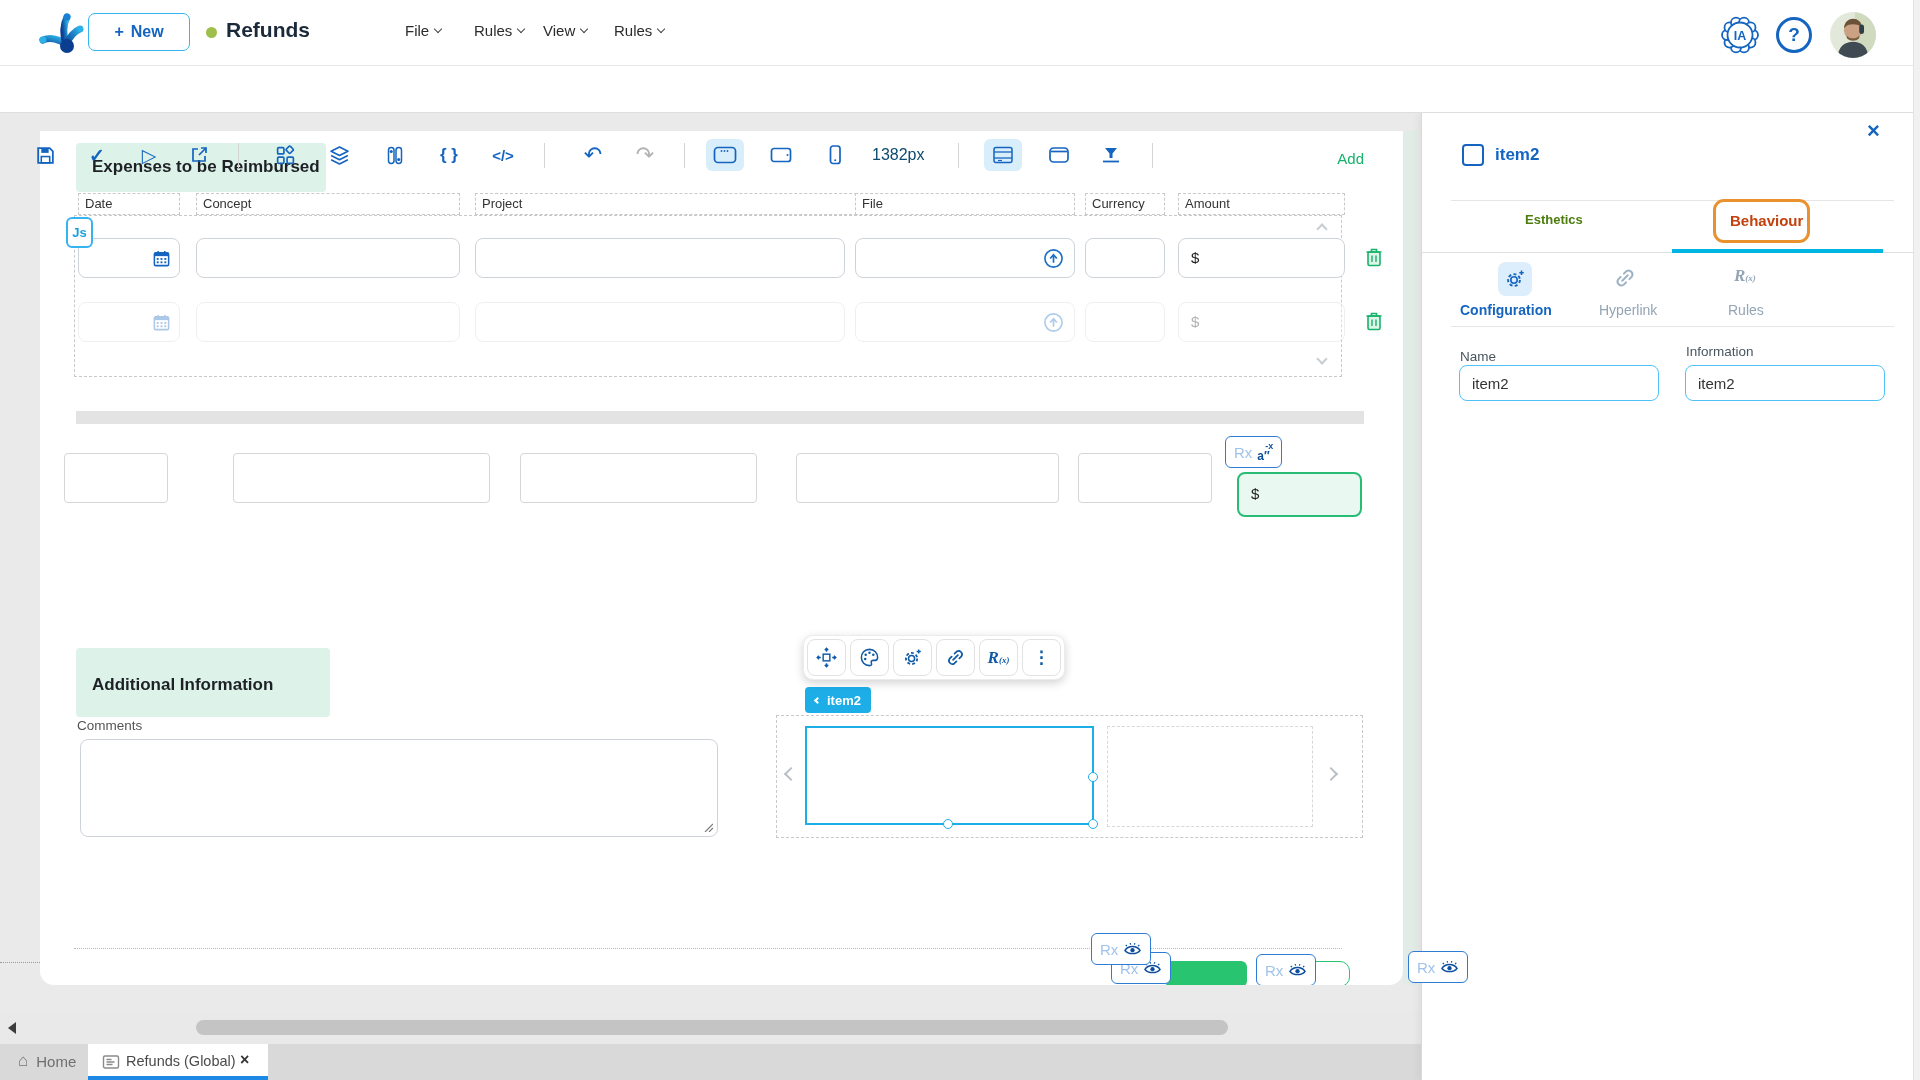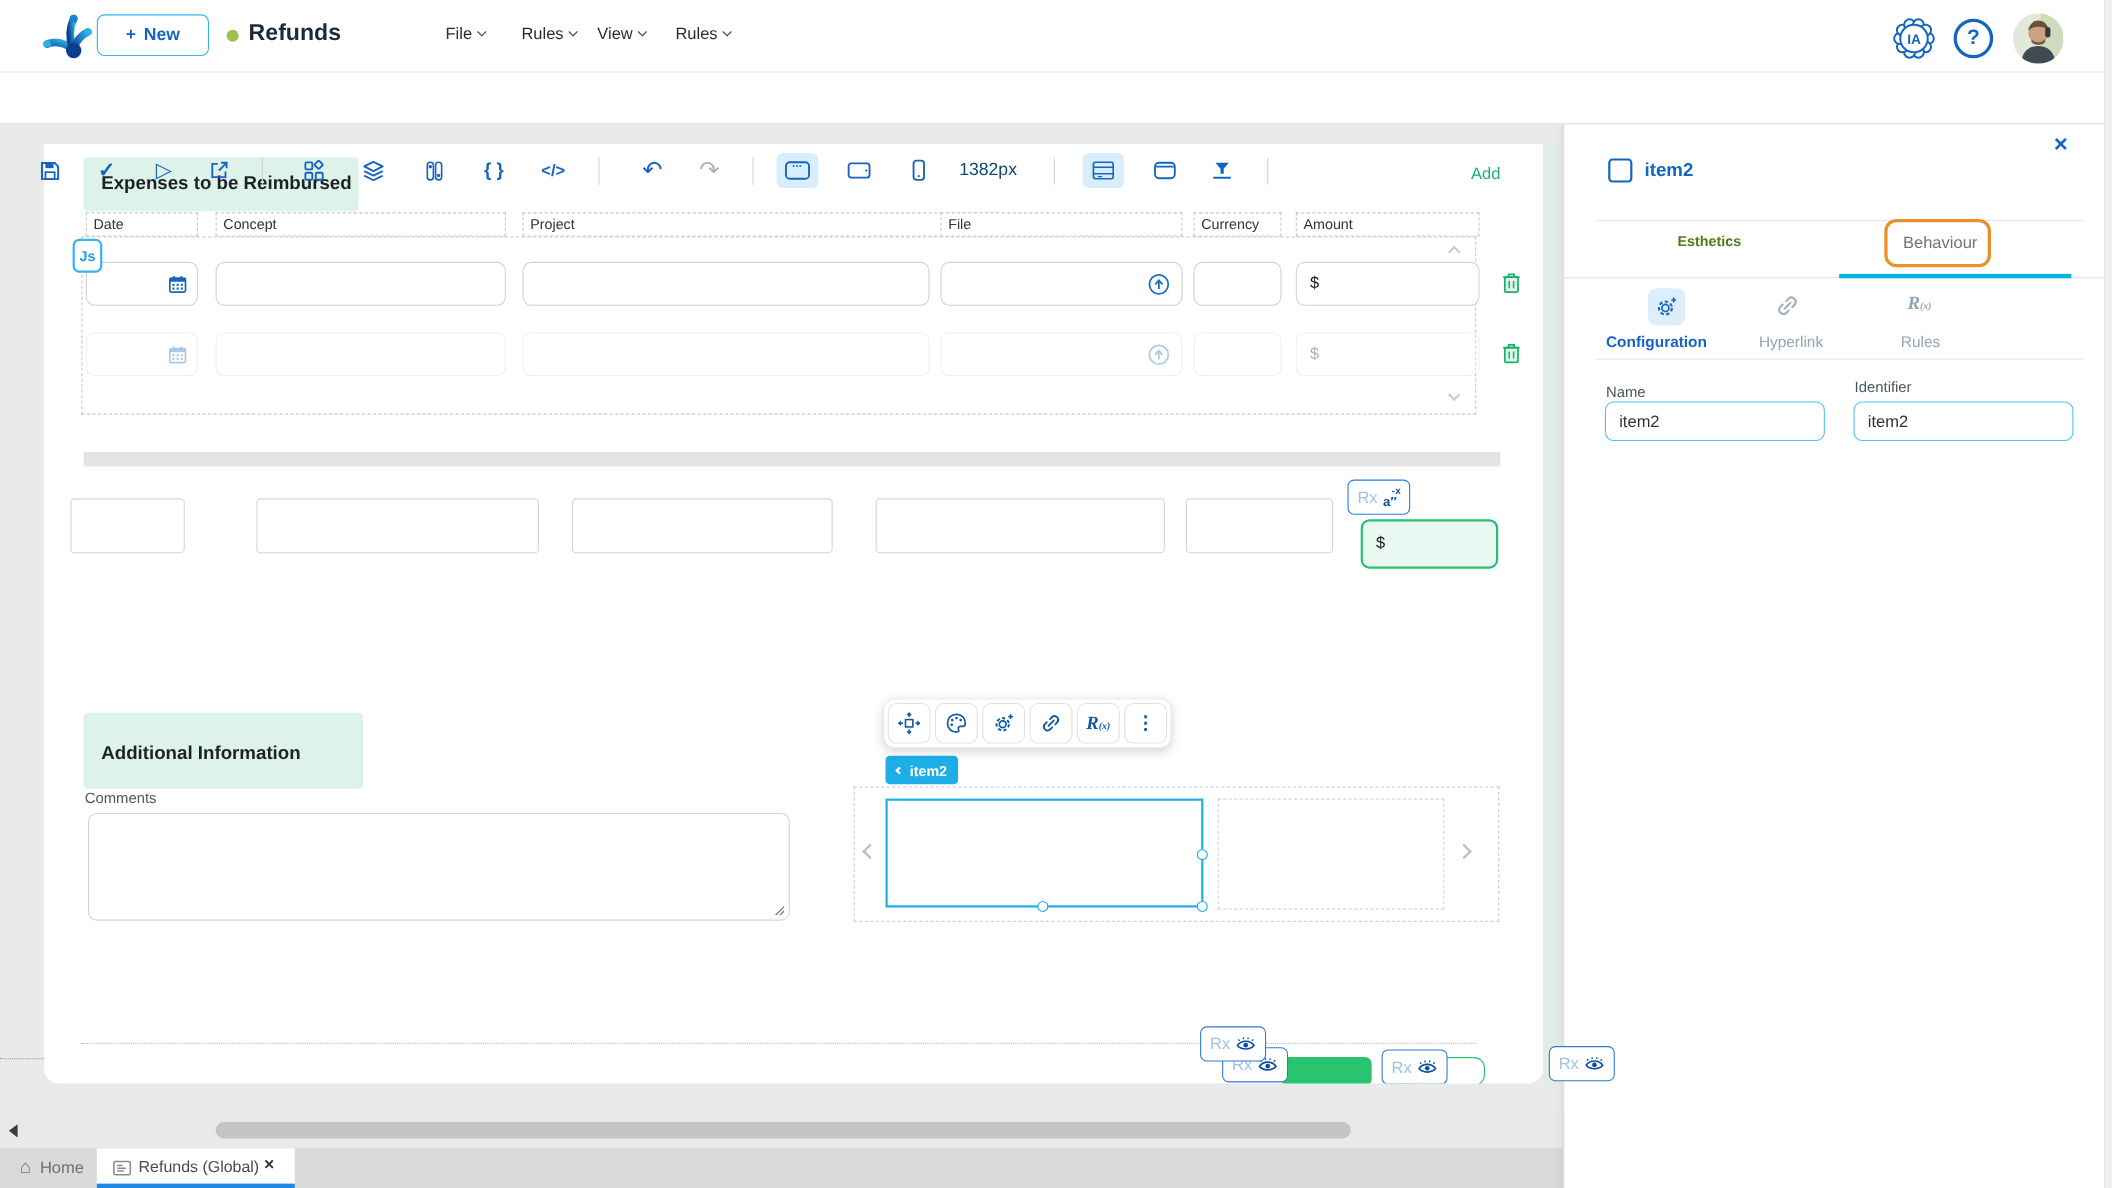--- a/index.html
+++ b/index.html
@@ -492,21 +492,21 @@
 <div class="abs panel">
   <span class="abs" style="left:445px;top:5px;font-size:22px;font-weight:700;color:#1565c0;cursor:pointer">×</span>
 
   <div class="abs" style="left:40px;top:31px;width:22px;height:22px;border:2.2px solid #1565c0;border-radius:4px;background:#fff;cursor:pointer"></div>
   <div class="abs" style="left:73px;top:32px;font-size:17px;font-weight:700;color:#1565c0">item2</div>
 
   <div class="abs" style="left:29px;top:87px;width:443px;border-top:1px solid #e6e6e6"></div>
 
   <div class="abs" style="left:103px;top:99px;font-size:13px;font-weight:700;color:#4d7c0f;cursor:pointer">Esthetics</div>
   <div class="abs" style="left:291px;top:86px;width:97px;height:44px;border:3.5px solid #e8912d;border-radius:11px;z-index:3"></div>
-  <div class="abs" style="left:308px;top:99px;font-size:15px;font-weight:400;color:#737373;cursor:pointer">Behaviour</div>
+  <div class="abs" style="left:308px;top:99px;font-size:15px;font-weight:700;color:#c2410c;cursor:pointer">Behaviour</div>
   <div class="abs" style="left:0;top:139px;width:499px;border-top:1px solid #dfdfdf"></div>
   <div class="abs" style="left:250px;top:136px;width:211px;height:4px;background:#00b5e2"></div>
 
   <div class="abs" style="left:76px;top:149px;width:34px;height:34px;background:#dcedfb;border-radius:8px;cursor:pointer">
     <svg width="22" height="22" viewBox="0 0 22 22" fill="none" stroke="#1565c0" style="margin:6px 0 0 6px">
       <circle cx="10" cy="12" r="3.2" stroke-width="1.6"></circle>
         <circle cx="10" cy="12" r="5.9" stroke-width="1.9" stroke-dasharray="3 2.3"></circle>
         <path d="M17.5 2.5 v4.4 M15.3 4.7 h4.4" stroke-width="1.5"></path>
     </svg>
   </div>
@@ -523,21 +523,21 @@
 
   <div class="abs rxserif" style="left:312px;top:153px;font-size:17px;color:#93a5b5;cursor:pointer">
     <span>R</span><span class="s">(x)</span>
   </div>
   <div class="abs" style="left:306px;top:189px;font-size:14px;color:#93a5b5;cursor:pointer">Rules</div>
 
   <div class="abs" style="left:29px;top:213px;width:443px;border-top:1px solid #e6e6e6"></div>
 
   <div class="plabel" style="left:38px;top:236px">Name</div>
   <input class="pinput" style="left: 37px; top: 252px;" value="item2">
-  <div class="plabel" style="left:264px;top:231px">Identifier</div>
+  <div class="plabel" style="left:264px;top:231px">Information</div>
   <input class="pinput" style="left: 263px; top: 252px;" value="item2">
 </div>
 
 <div class="abs scrollrow">
   <span class="abs" style="left:8px;top:10px;width:0;height:0;border-top:6px solid transparent;border-bottom:6px solid transparent;border-right:8px solid #3c3c3c;cursor:pointer"></span>
   <div class="abs" style="left:196px;top:8px;width:1032px;height:15px;background:#c4c4c4;border-radius:8px;cursor:grab"></div>
 </div>
 
 <div class="abs tabbar">
   <div class="abs flex" style="left:18px;top:7px;gap:8px;cursor:pointer">

